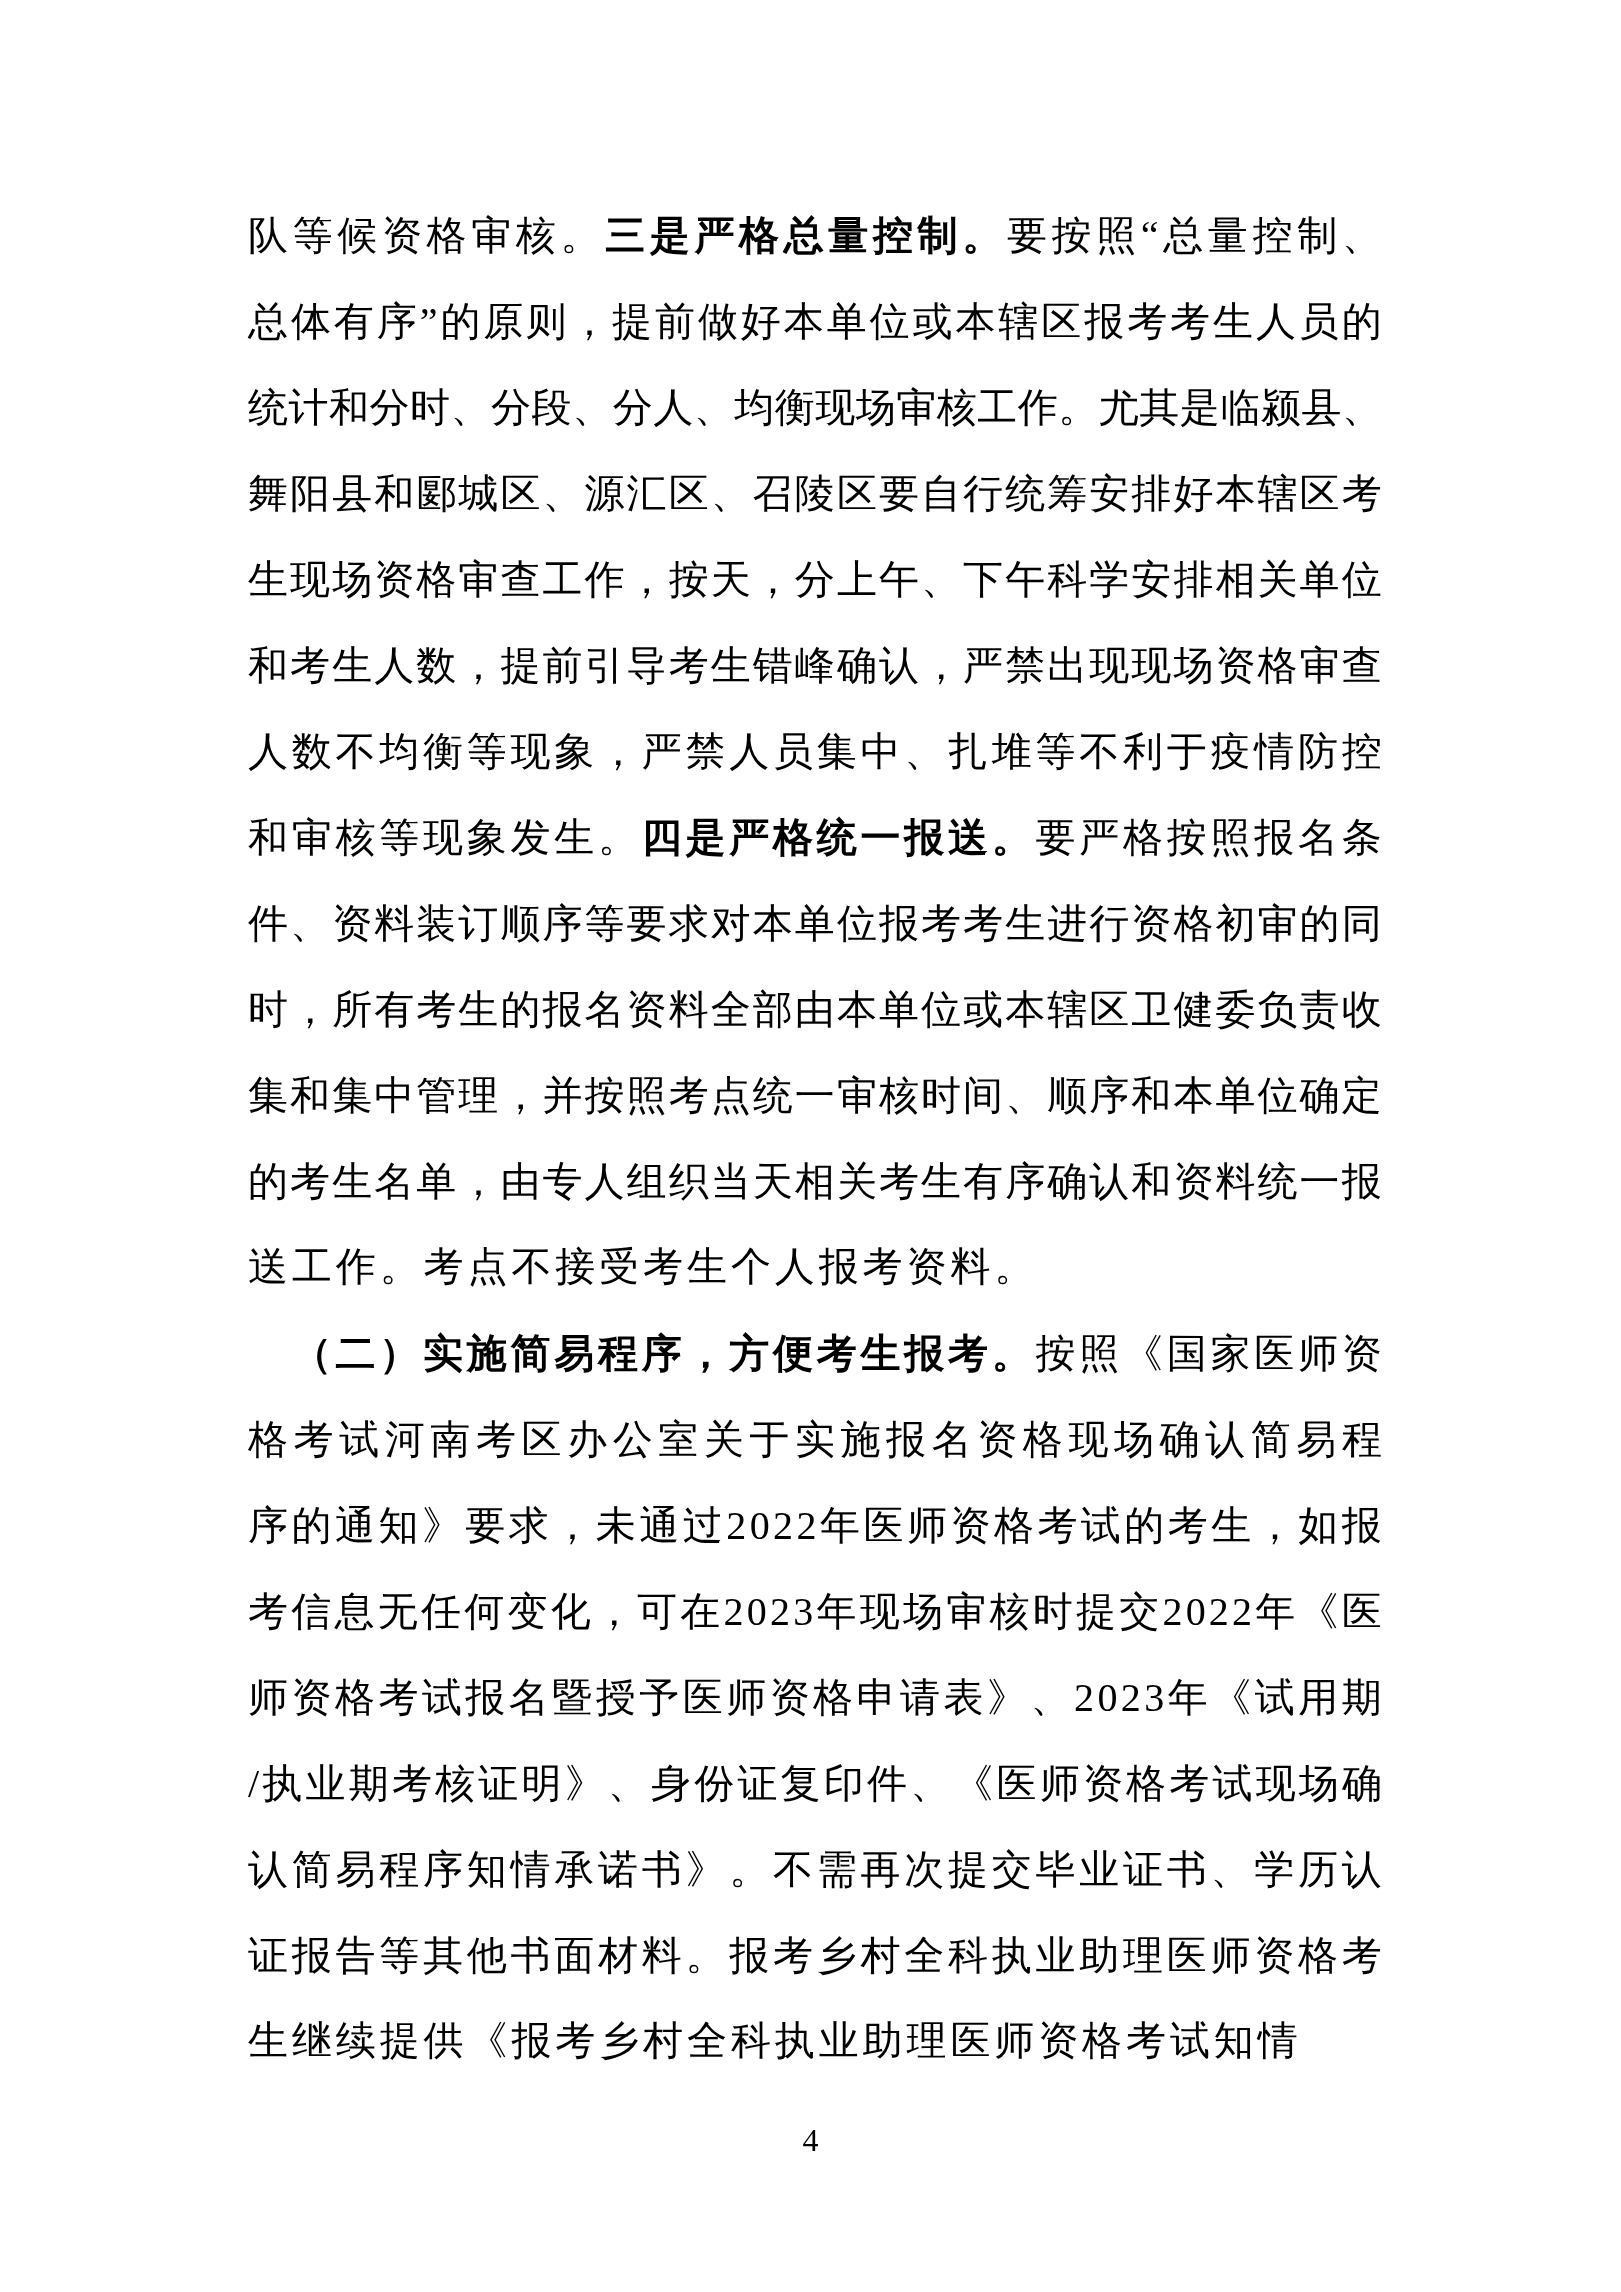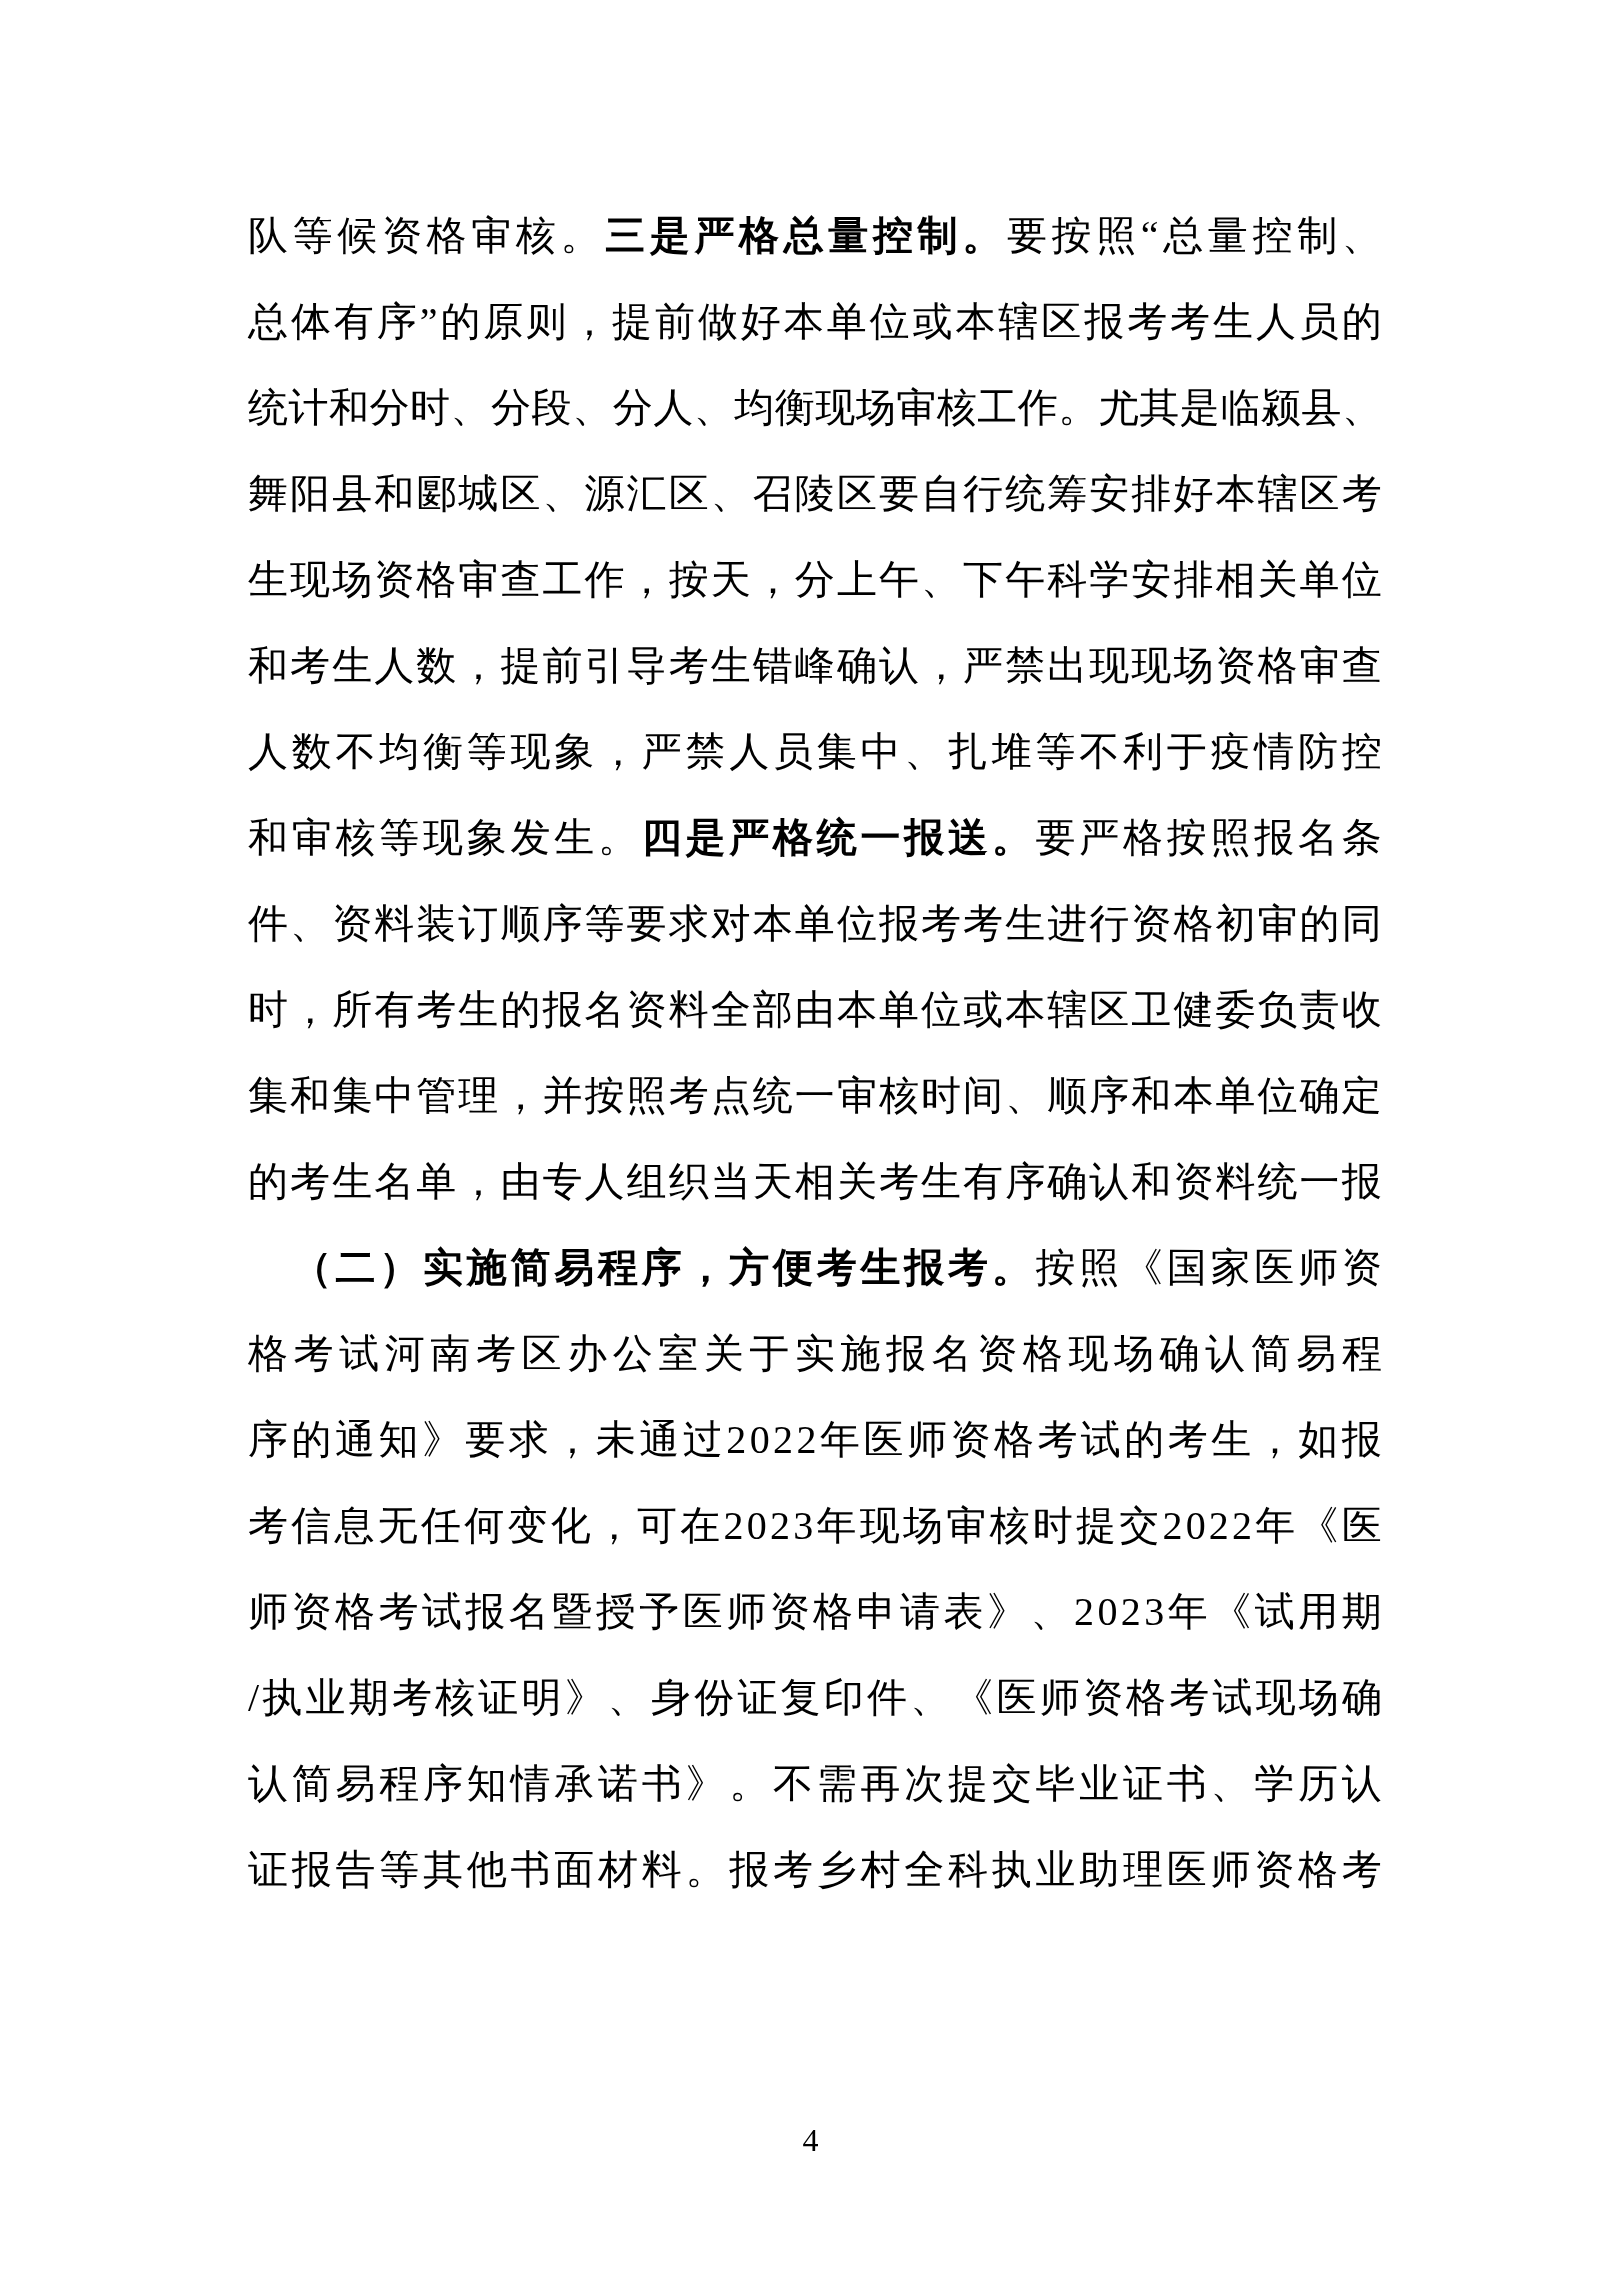--- a/index.html
+++ b/index.html
@@ -388,20 +388,21 @@
         <span>序</span>
         <span>确</span>
         <span>认</span>
         <span>和</span>
         <span>资</span>
         <span>料</span>
         <span>统</span>
         <span>一</span>
         <span>报</span>
       </div>
+      <div class="line natural"><span>送工作。考点不接受考生个人报考资料。</span></div>
       <div class="line justify">
         <span class="indent" style="flex: 0 0 40px;"></span>
         <span class="b">（</span>
         <span class="b">二</span>
         <span class="b">）</span>
         <span class="b">实</span>
         <span class="b">施</span>
         <span class="b">简</span>
         <span class="b">易</span>
         <span class="b">程</span>
@@ -620,16 +621,17 @@
         <span>执</span>
         <span>业</span>
         <span>助</span>
         <span>理</span>
         <span>医</span>
         <span>师</span>
         <span>资</span>
         <span>格</span>
         <span>考</span>
       </div>
+      <div class="line natural"><span>生继续提供《报考乡村全科执业助理医师资格考试知情</span></div>
     </div>
   <div class="pageno">4</div>
 </div>
 
 
 </body></html>

